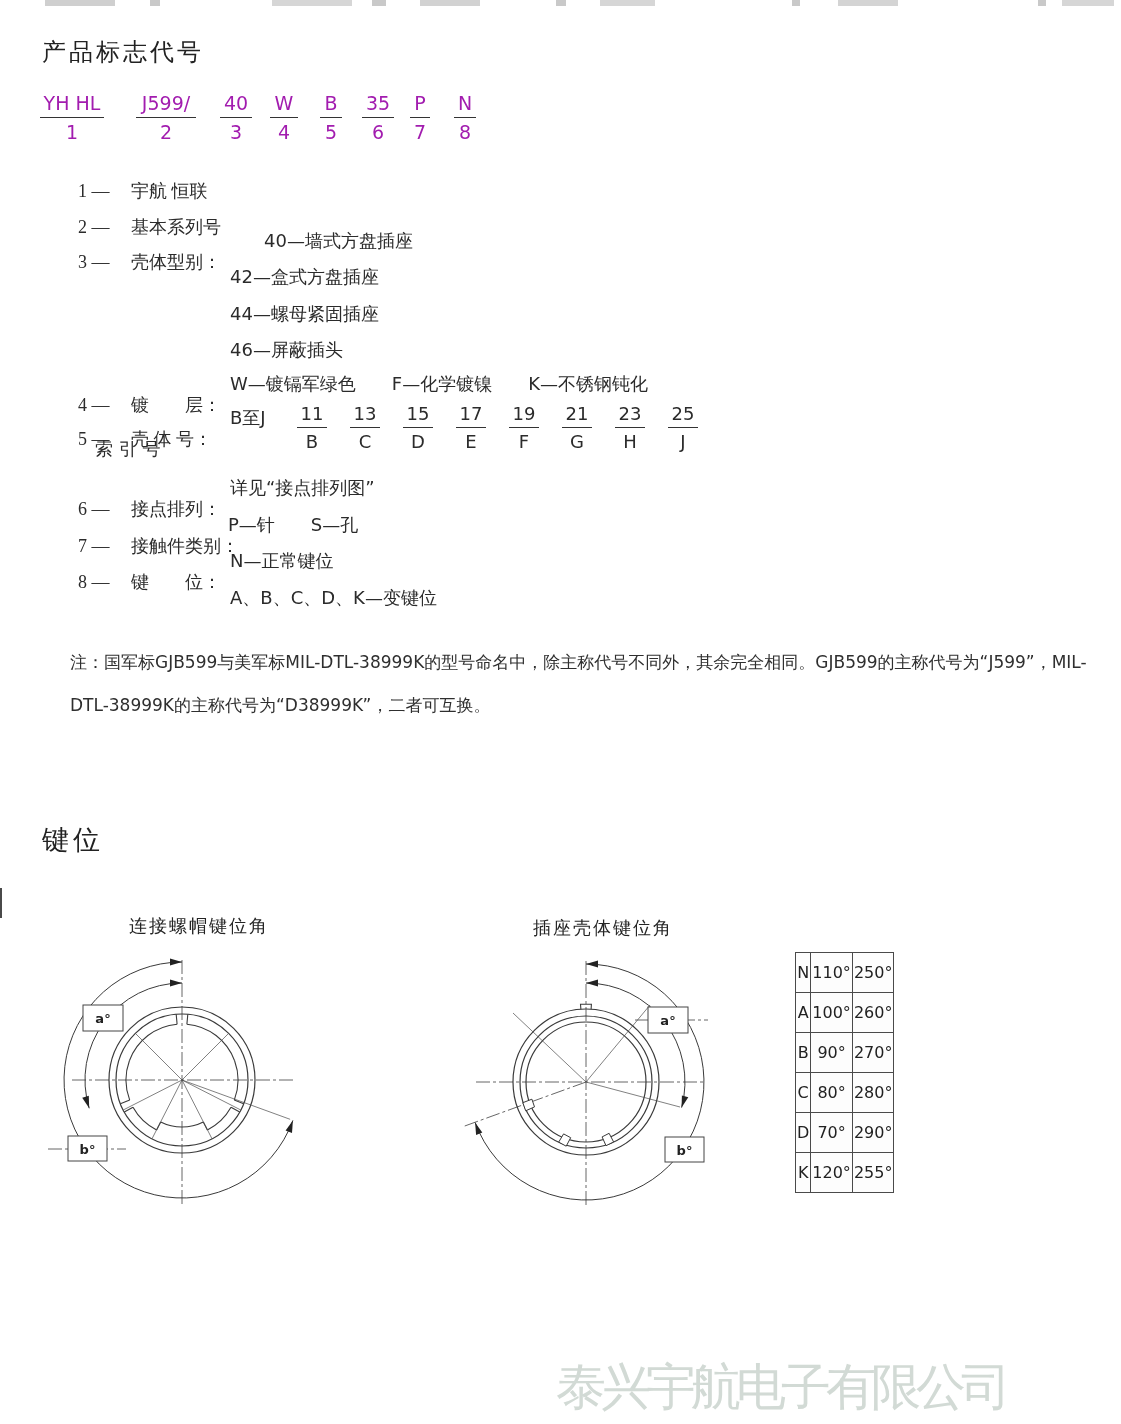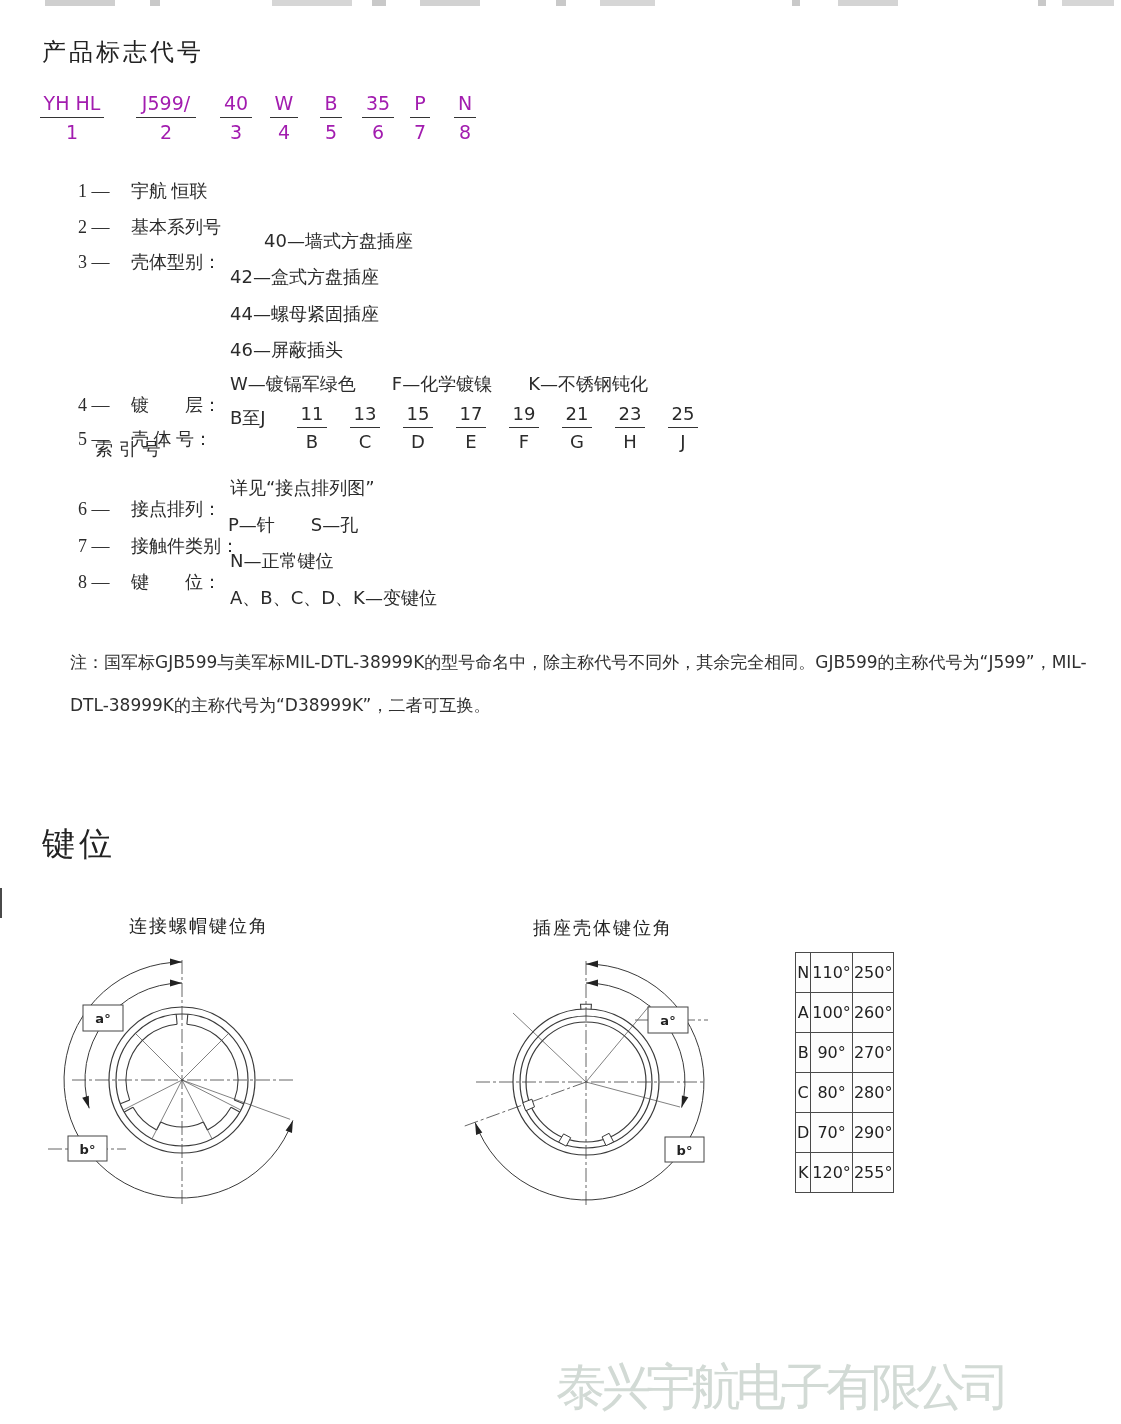--- a/index.html
+++ b/index.html
@@ -3,21 +3,21 @@
 <meta charset="utf-8">
 <style>
   html,body{margin:0;padding:0;background:#fff;}
   #page{
     position:relative;width:1121px;height:1424px;background:#ffffff;
     font-family:"DejaVu Sans","Liberation Sans",sans-serif;color:#2b2b2b;overflow:hidden;
   }
   .abs{position:absolute;}
   .frag{position:absolute;top:0;height:6px;background:#c9c9c9;}
   .page-title{font-size:24px;letter-spacing:3px;color:#222;}
-  .sec-title{font-size:33px;letter-spacing:4px;color:#222;}
+  .sec-title{font-size:27px;letter-spacing:4px;color:#222;}
   
   .code-part{position:absolute;top:92px;text-align:center;font-size:19px;color:#a21caf;}
   .code-part .lab{display:block;border-bottom:1.6px solid #333;padding:0 3px 3px 3px;white-space:pre;}
   .code-part .num{display:block;padding-top:3px;}
   
   .lrow{position:absolute;left:42px;font-size:18px;white-space:pre;color:#2b2b2b;font-family:Liberation Serif, serif;}
   .lmark{display:inline-block;width:53px;}
   .lcontent{position:absolute;font-size:18px;white-space:pre;color:#2b2b2b;}
   .frac{position:absolute;width:36px;text-align:center;font-size:18px;}
   .frac .n{display:inline-block;border-bottom:1.6px solid #333;padding:0 4px 3px 4px;min-width:20px;}

